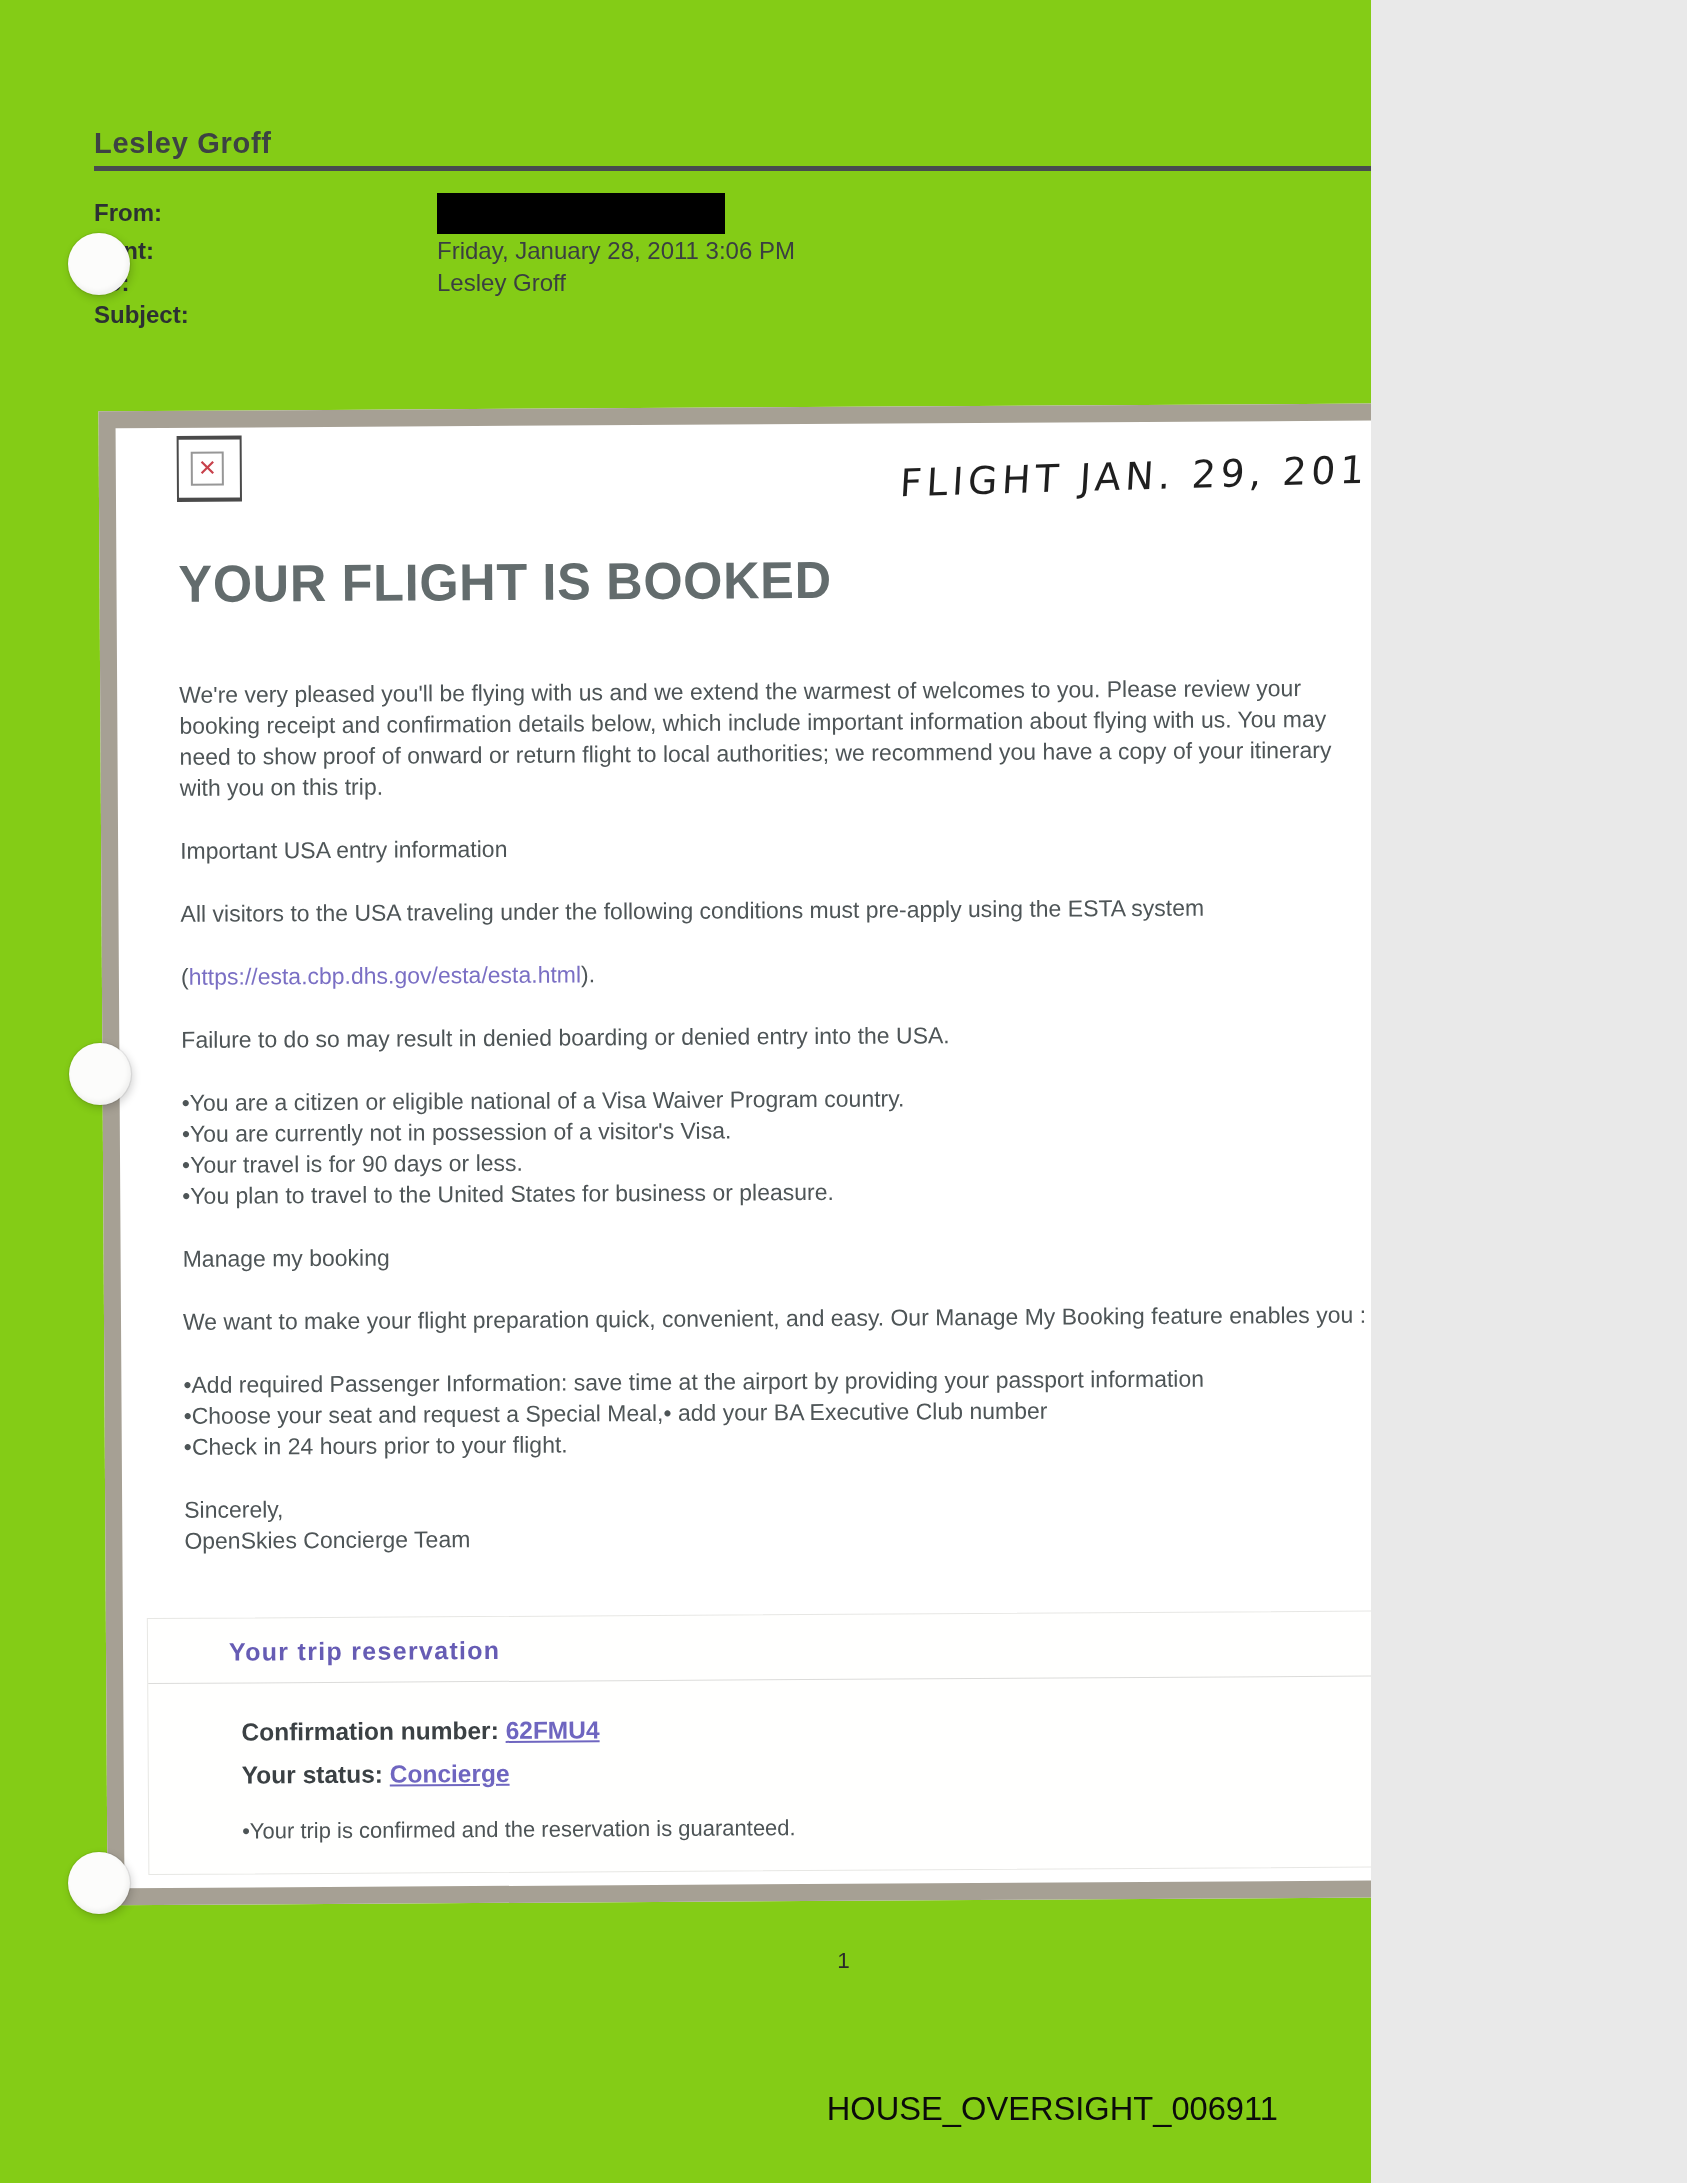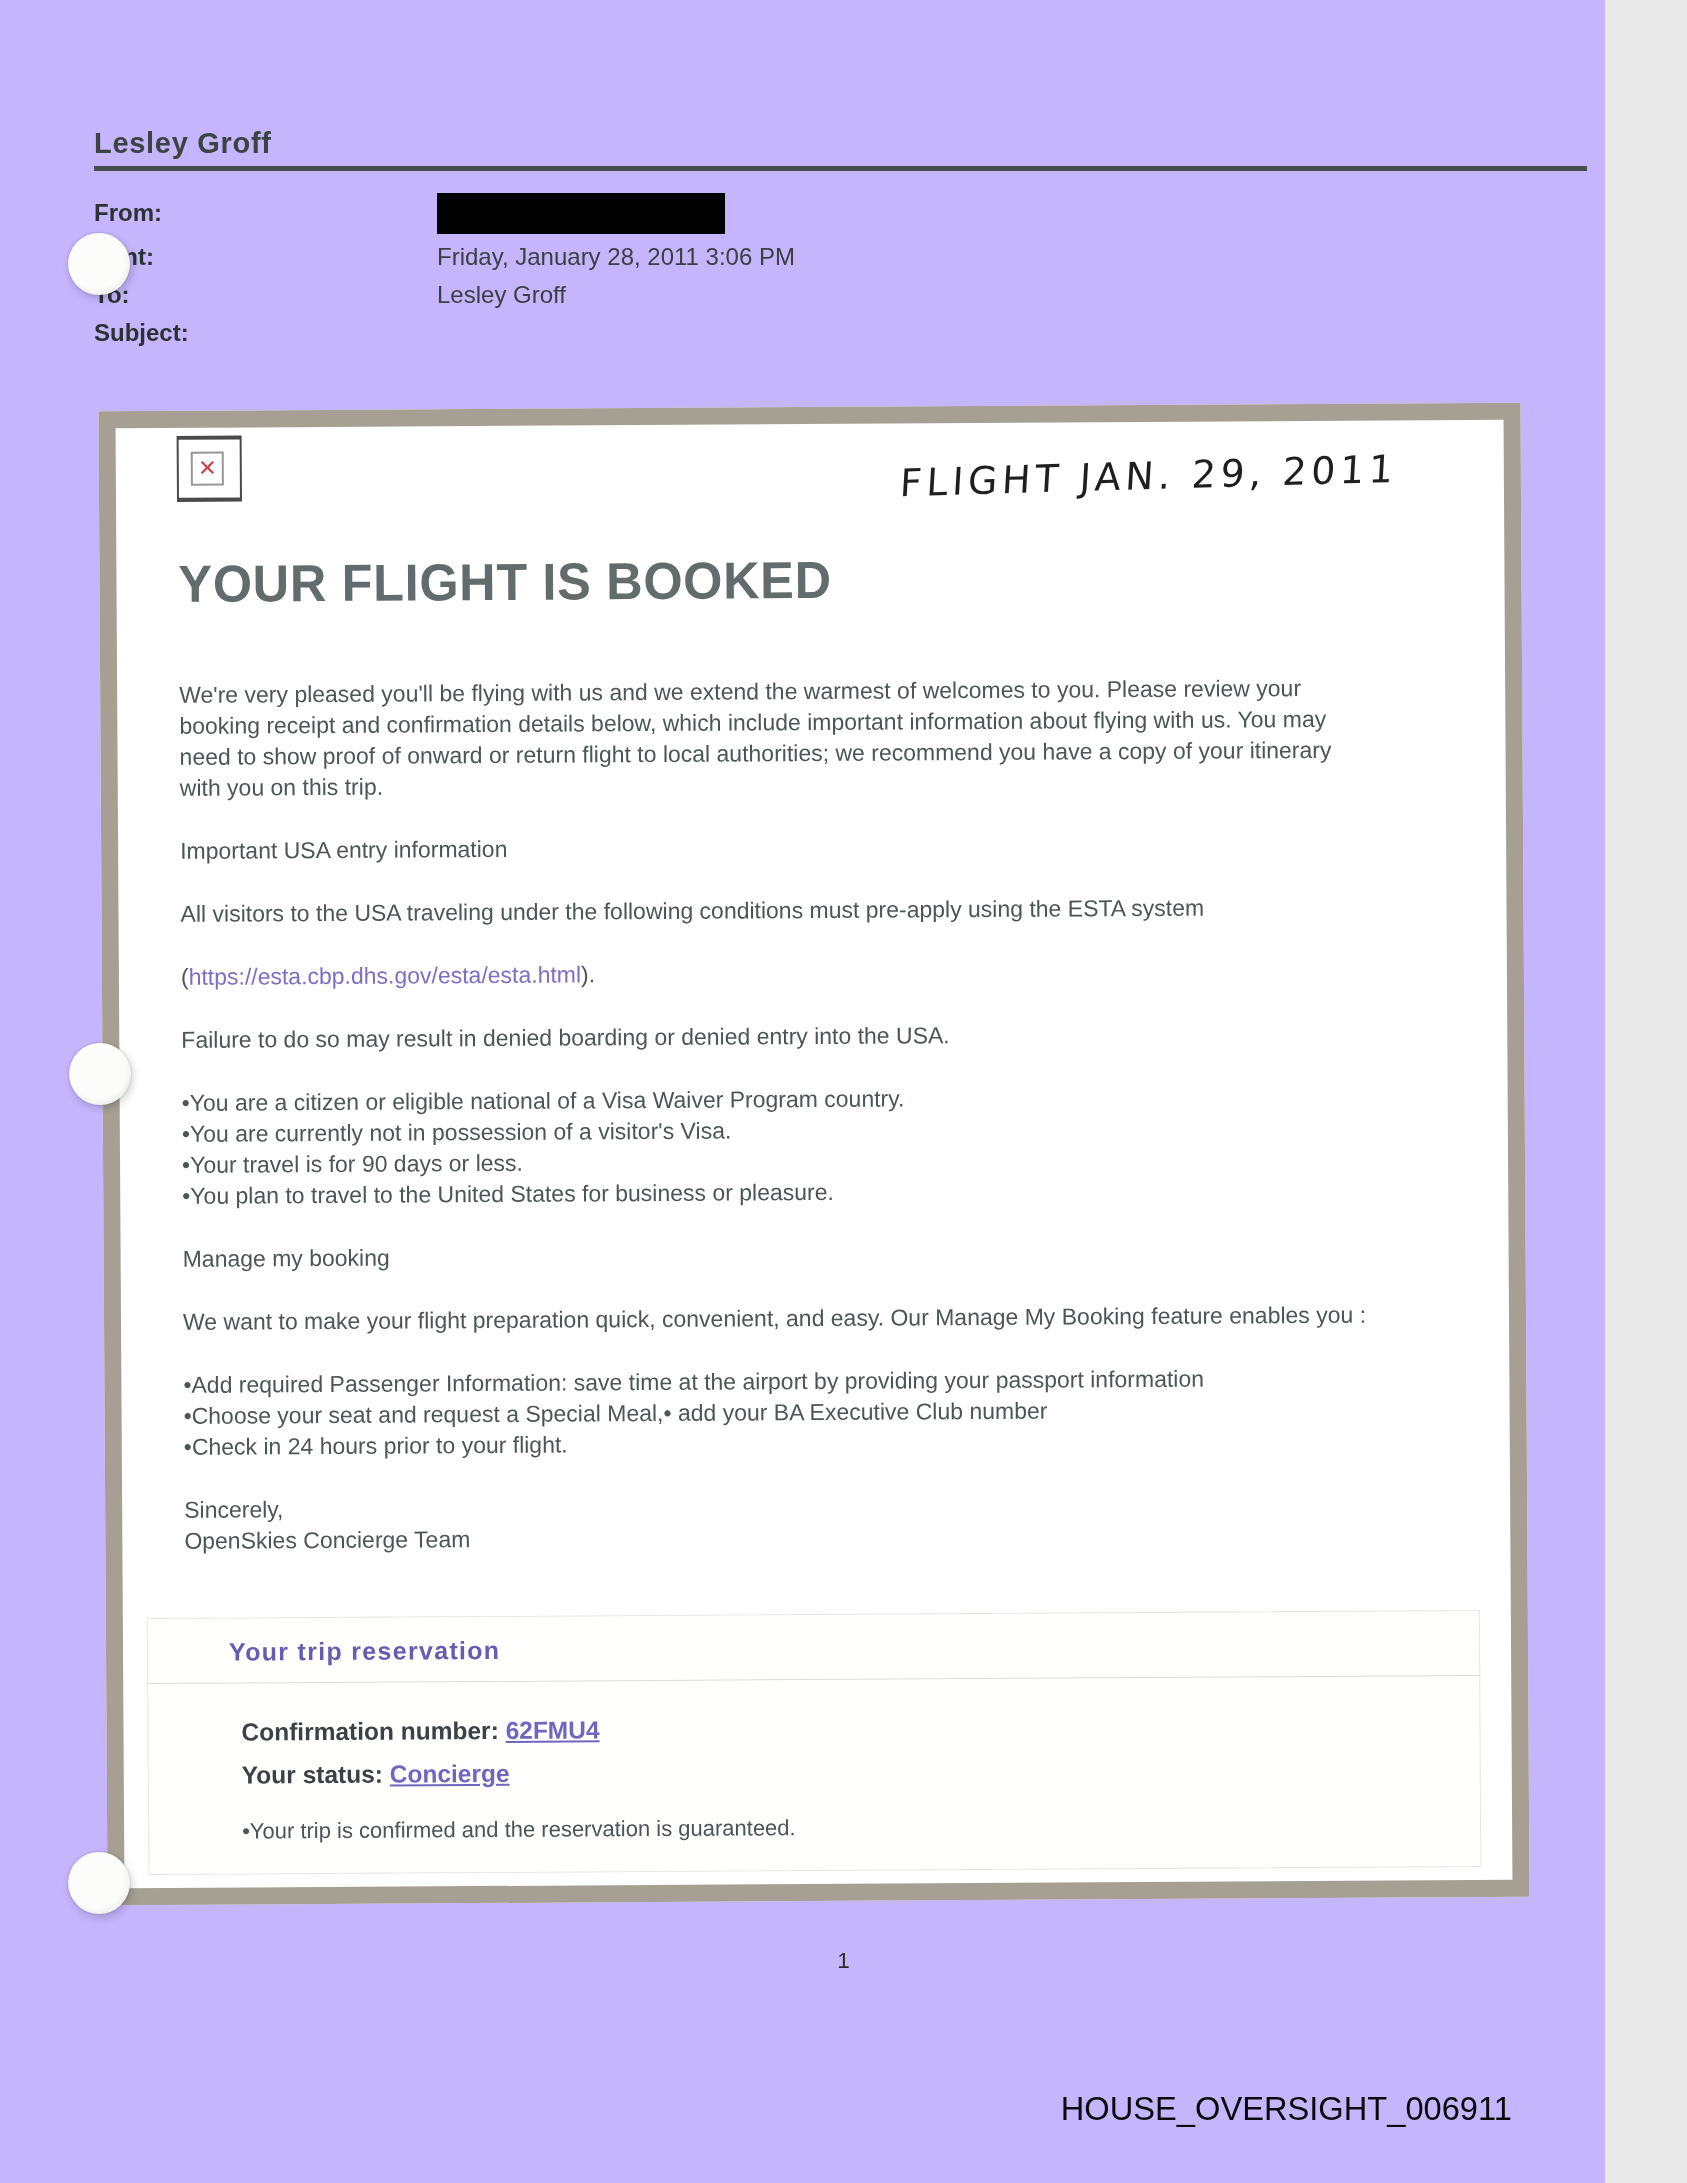--- a/index.html
+++ b/index.html
@@ -1,35 +1,35 @@
 <!DOCTYPE html>
 <html style="font-size:10.6px"><head>
 <meta charset="utf-8">
 <style>
   html,body{margin:0;padding:0;background:#e9e9e9;}
   .page{
     position:relative;
-    width:1605px;height:2183px;
-    background:#c4b5fd;
+    width:1371px;height:2183px;
+    background:#84cc16;
     font-family:"Liberation Sans","DejaVu Sans",sans-serif;
     overflow:hidden;
   }
   
   .recipient-header{
     position:absolute;left:94px;top:127px;
     font-size:29px;font-weight:bold;color:#3d4243;letter-spacing:0.7px;
   }
   .header-rule{
     position:absolute;left:94px;top:166px;width:1493px;height:5.3px;
     background:#474c4e;
   }
   
   .email-headers{
     position:absolute;left:94px;top:198px;
-    display:grid;grid-template-columns:343px 1fr;row-gap:8px;
+    display:grid;grid-template-columns:343px 1fr;row-gap:2px;
     font-size:24px;color:#3a3f41;line-height:30px;
   }
   .hdr-label{font-weight:bold;color:#2c3133;}
   .redaction-from{display:block;width:288px;height:41px;background:#000;margin-top:-5.3px;}
   .redaction-subject{
     display:inline-block;width:152px;height:33px;background:#000;
     vertical-align:middle;position:relative;top:2.6px;
   }
   
   .hole-punch{

